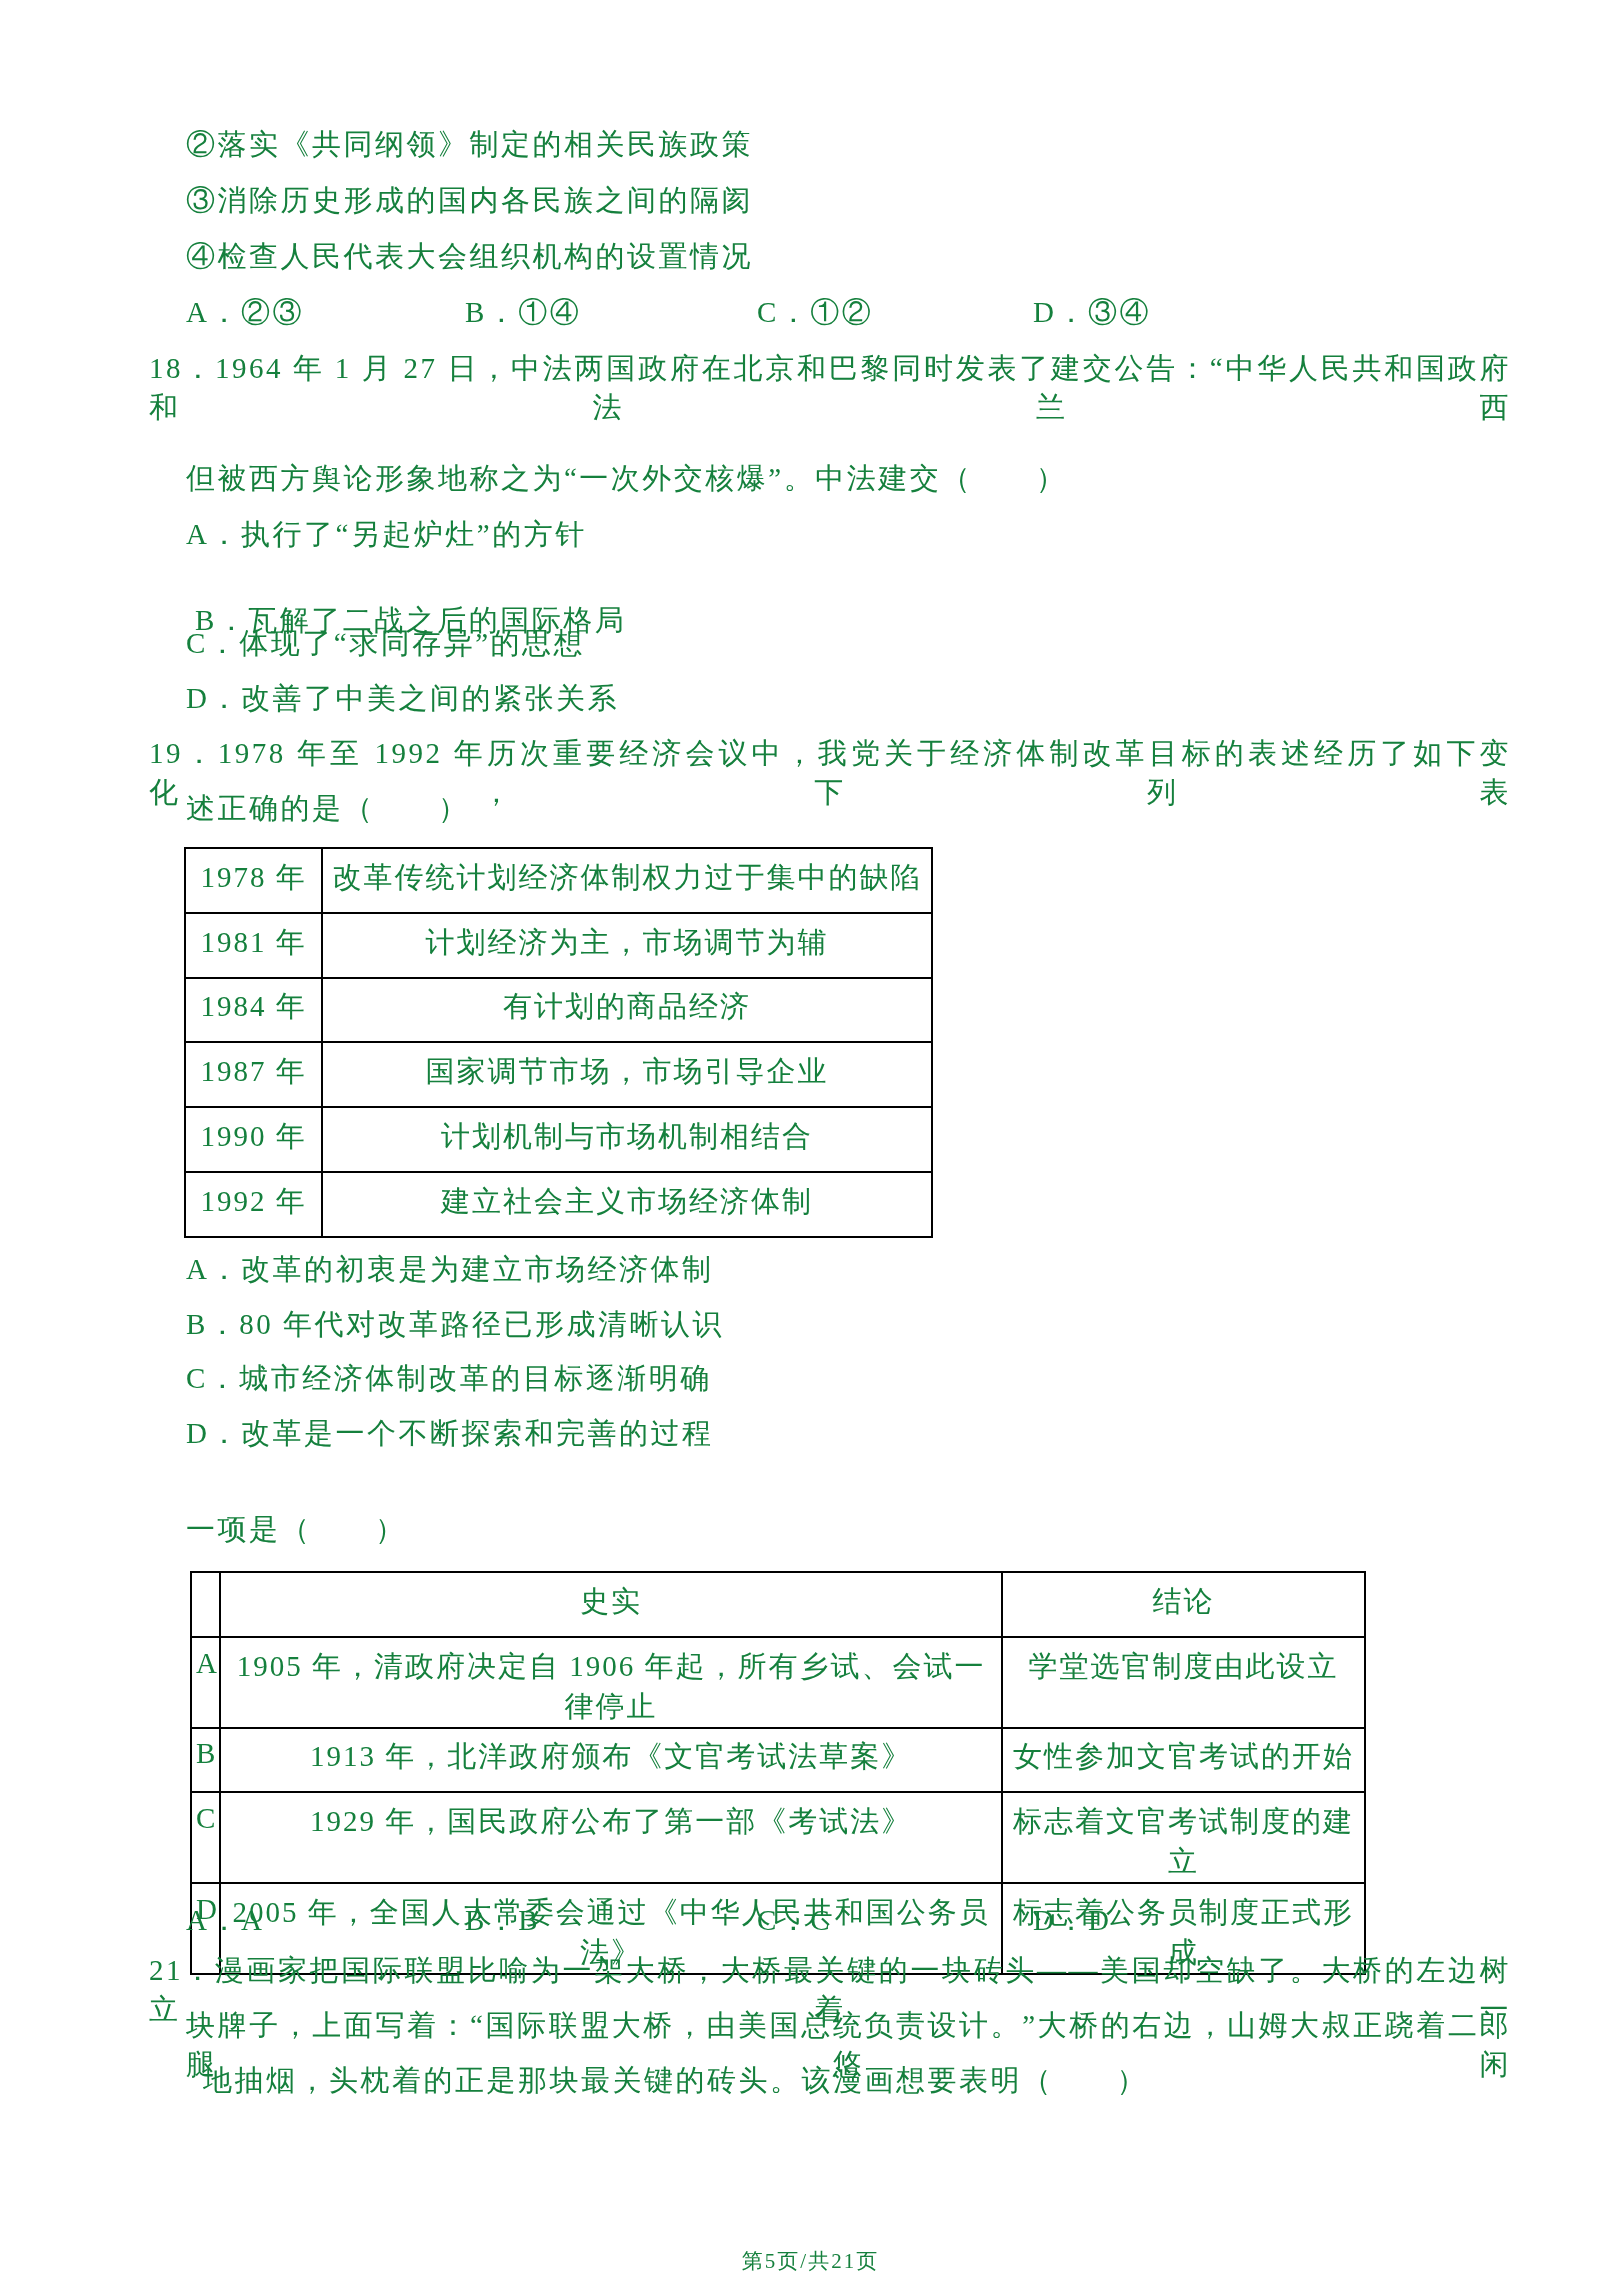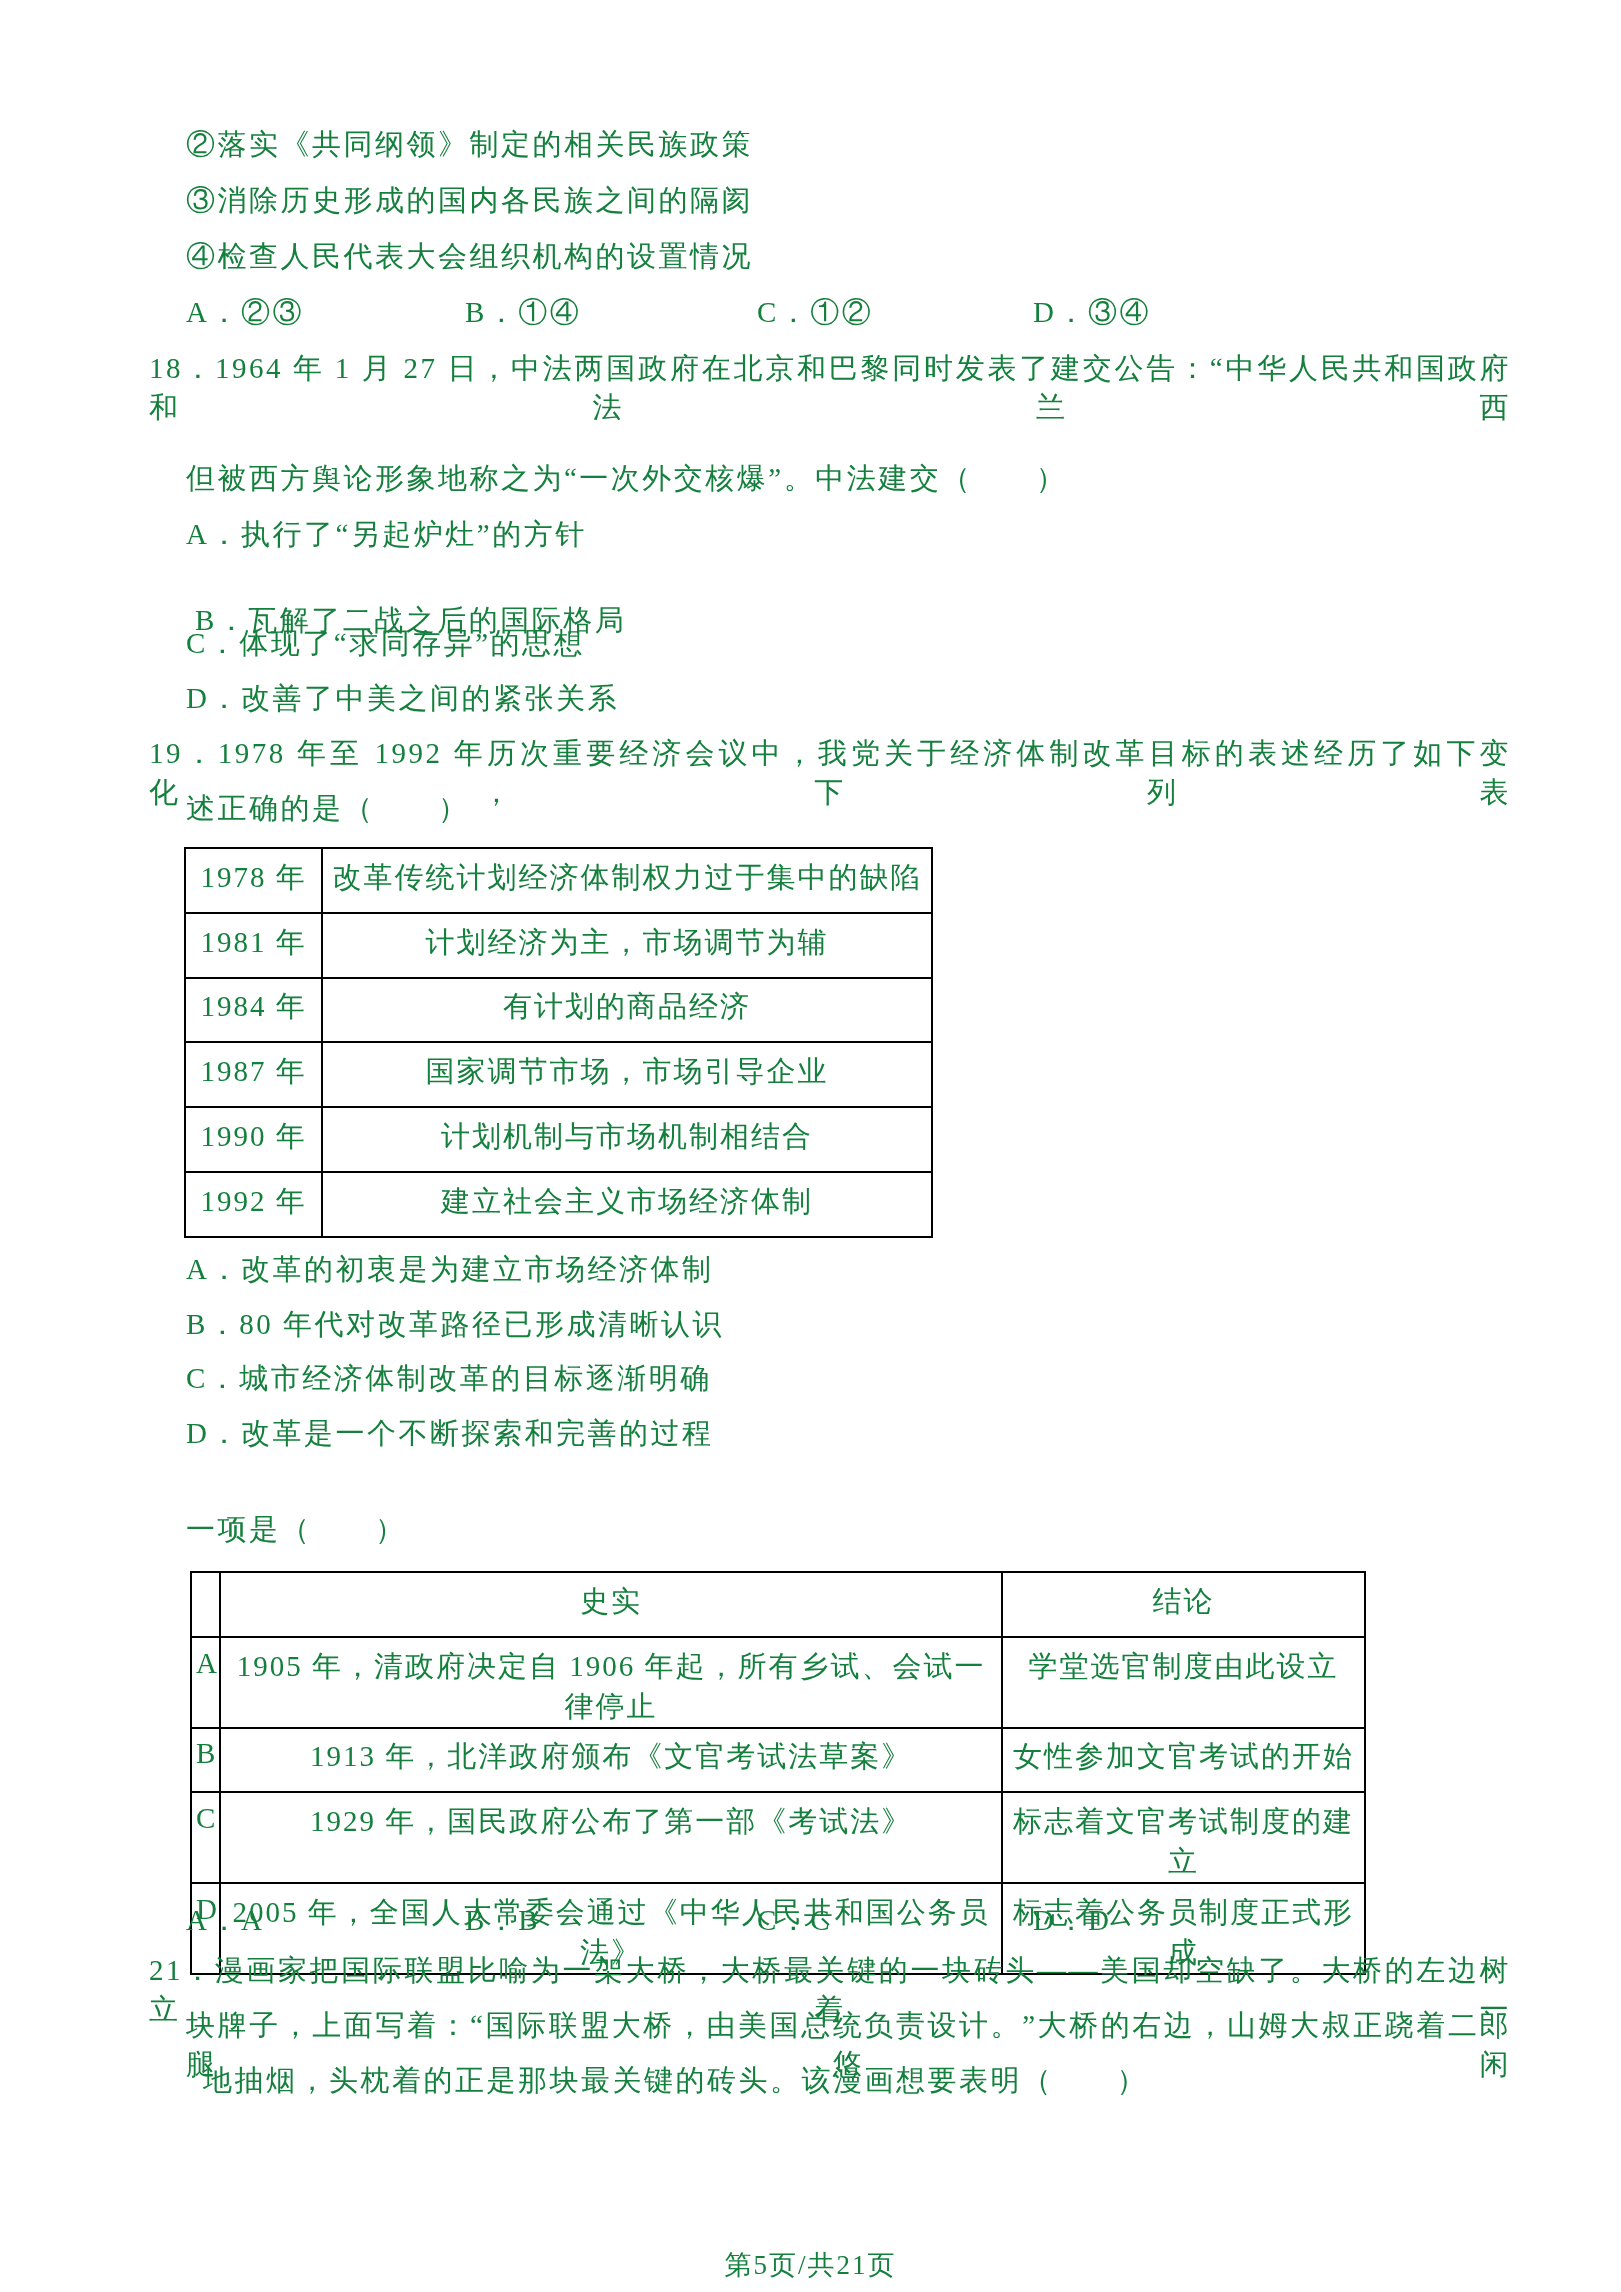--- a/index.html
+++ b/index.html
@@ -53,21 +53,21 @@
     font-weight: normal;
     height: 54px;
     overflow: hidden;
   }
   #q20-table tr.thick td { border-top: 2.9px solid #000; }
   .footer {
     position: absolute;
     left: 0;
     width: 100%;
     text-align: center;
-    font-size: 27px;
+    font-size: 21px;
     letter-spacing: 2px;
   }
 </style>
 </head>
 <body>
 
 <div class="page">
 
   <div class="ln" style="left:186px; top:125px;">②落实《共同纲领》制定的相关民族政策</div>
   <div class="ln" style="left:186px; top:237px;">④检查人民代表大会组织机构的设置情况</div>

